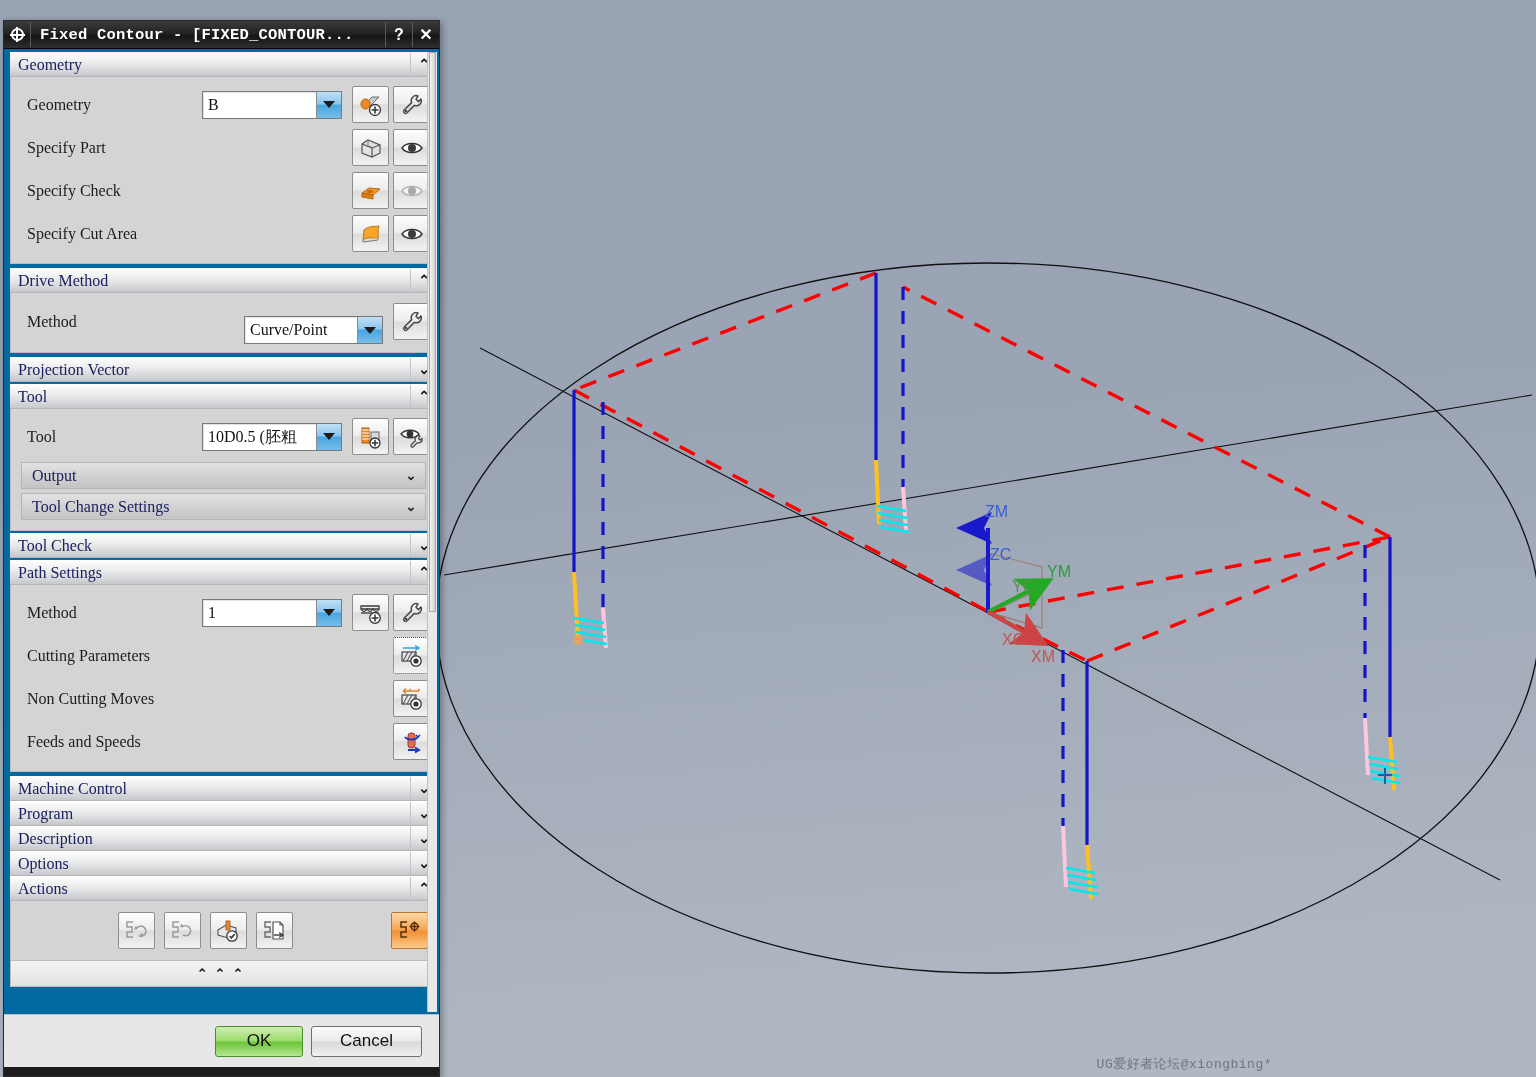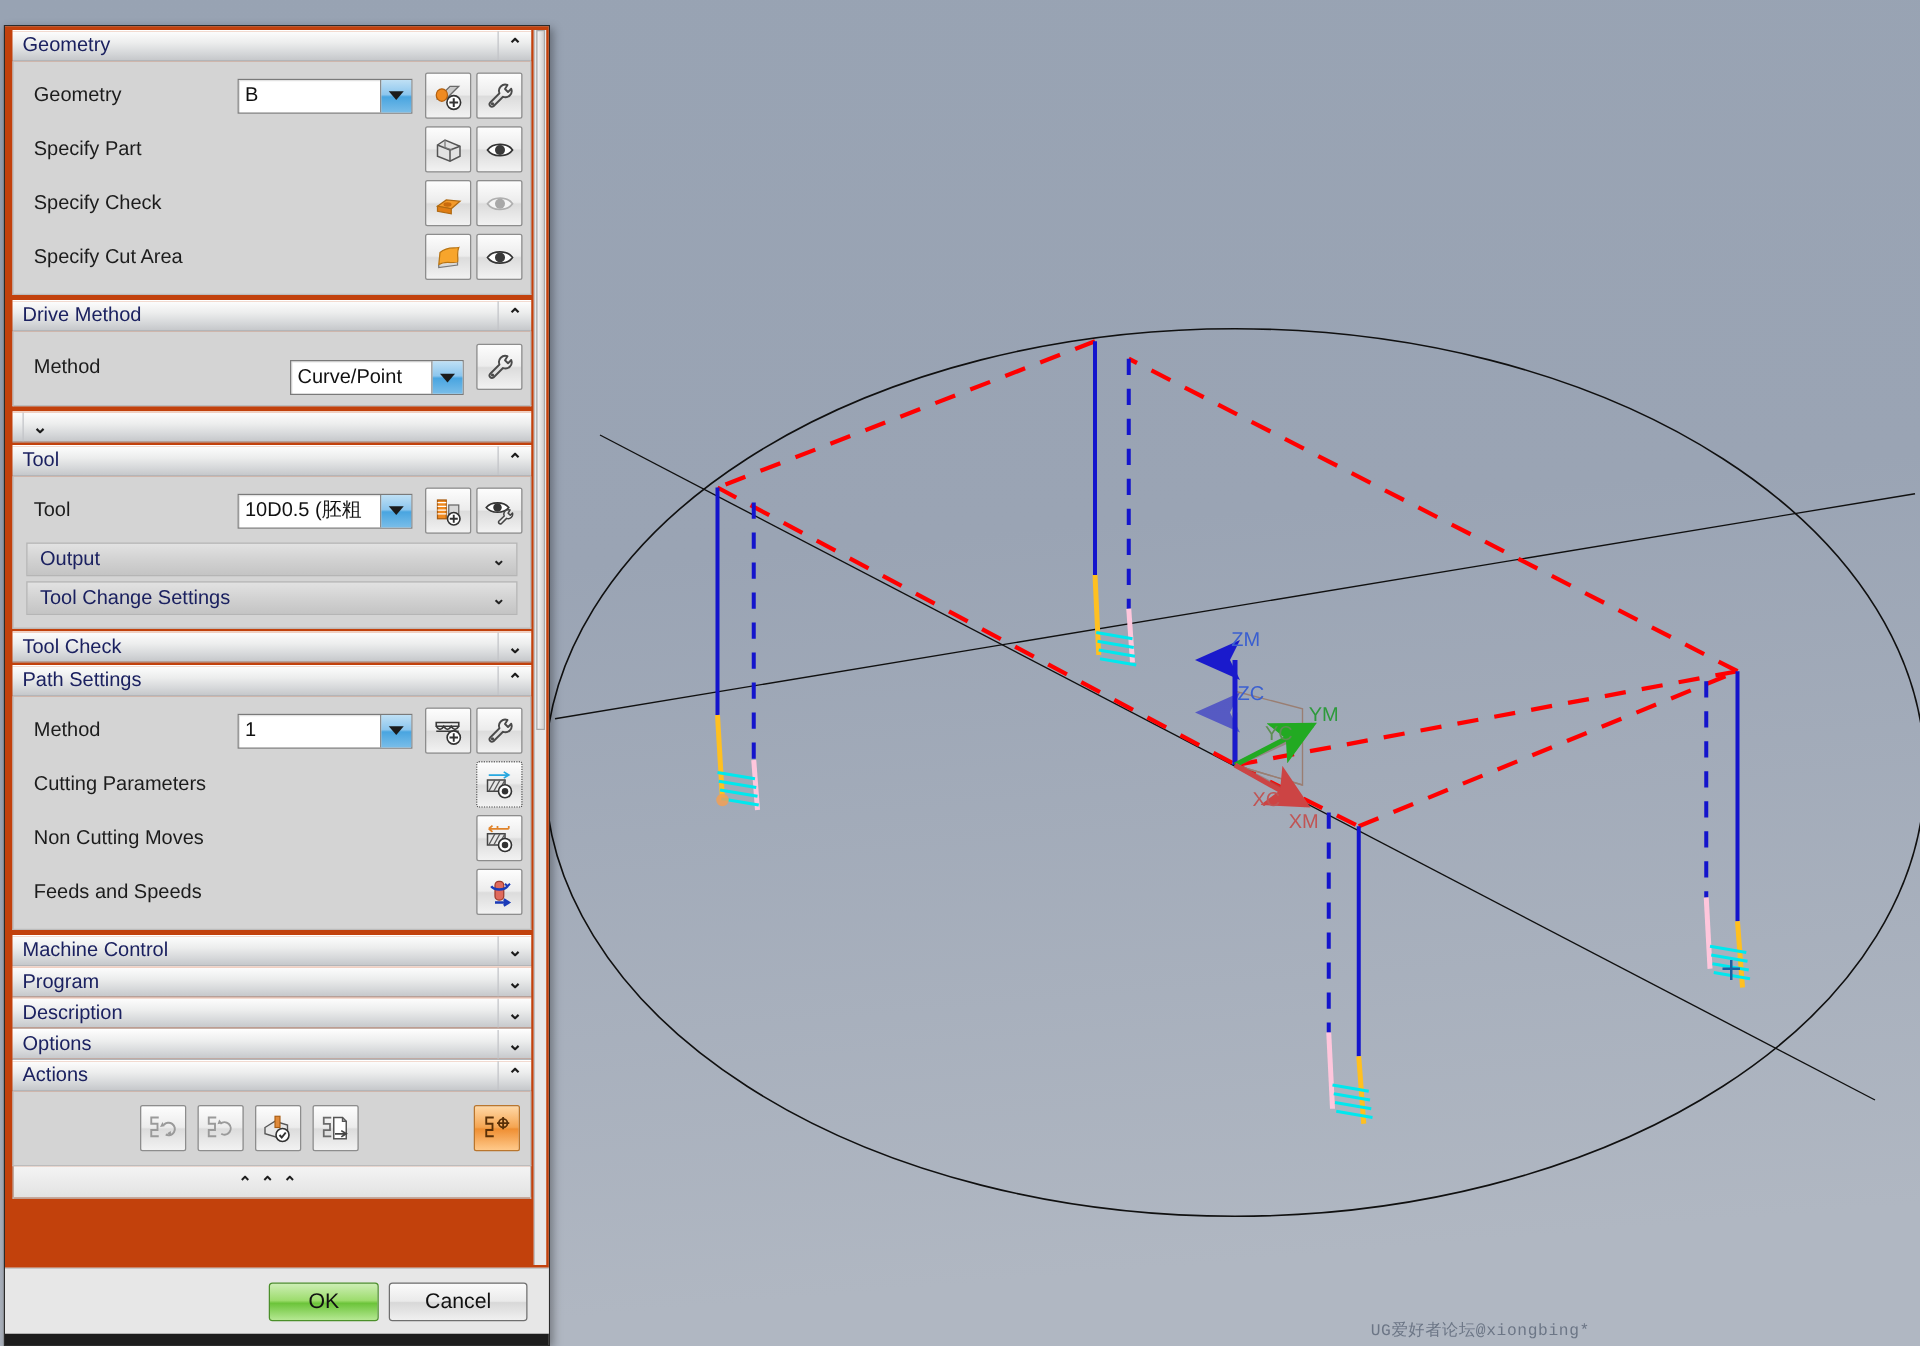--- a/index.html
+++ b/index.html
@@ -94,26 +94,27 @@
     border-left: 1px solid #5a5a5a;
     font-size: 16px; font-weight: bold;
     font-family: "Liberation Sans", sans-serif;
     flex: 0 0 auto;
     cursor: pointer;
   }
 
   
   .dlg-body {
     flex: 1 1 auto;
-    background: #c2410c;
+    background: #0369a1;
     position: relative;
-    padding: 3px 12px 0 0;
+    padding: 3px 0 0 0;
     display: flex;
     flex-direction: column;
     overflow: hidden;
+    font-family: Liberation Serif, serif;
   }
   .scroll-col {
     flex: 1 1 auto;
     display: flex;
     flex-direction: column;
     padding: 0 2px 0 6px;
     overflow: hidden;
   }
 
   
@@ -444,20 +445,28 @@
       <text x="1012" y="592" font-family="Liberation Sans, sans-serif" font-size="16" fill="#5c8f52">YC</text>
       <text x="1002" y="645" font-family="Liberation Sans, sans-serif" font-size="16" fill="#c05555">XC</text>
       <text x="1031" y="662" font-family="Liberation Sans, sans-serif" font-size="16" fill="#c05555">XM</text>
     </svg>
 
     <div class="wm">UG爱好者论坛@xiongbing*</div>
   </div>
 
   <div id="dialog">
 
+    <div class="titlebar">
+      <div class="tb-icon">
+          <div class="gear"></div>
+        </div>
+      <div class="tb-title">Fixed Contour - [FIXED_CONTOUR...</div>
+      <div class="tb-btn">?</div>
+      <div class="tb-btn">✕</div>
+    </div>
 
     <div class="dlg-body">
       <div class="vscroll">
         <div class="thumb"></div>
       </div>
 
       <div class="scroll-col">
 
         <div class="grp-head">
           <span class="ttl">Geometry</span>
@@ -561,20 +570,21 @@
                 <path d="M18,3 a5,5 0 0 0 -6.4,6.6 L4,17.2 a2,2 0 0 0 2.8,2.8 l7.6,-7.6 A5,5 0 0 0 21,6 l-2.6,2.6 -2.4,-2.4 Z" fill="none" stroke="#4a4a4a" stroke-width="1.5" stroke-linejoin="round"></path>
                 <circle cx="6" cy="18" r="1.3" fill="#4a4a4a"></circle>
               </svg>
             </div>
           </div>
         </div>
 
         <div class="gap"></div>
 
         <div class="grp-head">
+          <span class="ttl">Projection Vector</span>
           <span class="chev">⌄</span>
         </div>
 
         <div class="gap" style="height:2px"></div>
 
         <div class="grp-head">
           <span class="ttl">Tool</span>
           <span class="chev">⌃</span>
         </div>
         <div class="grp-body" style="padding-bottom:10px;">

